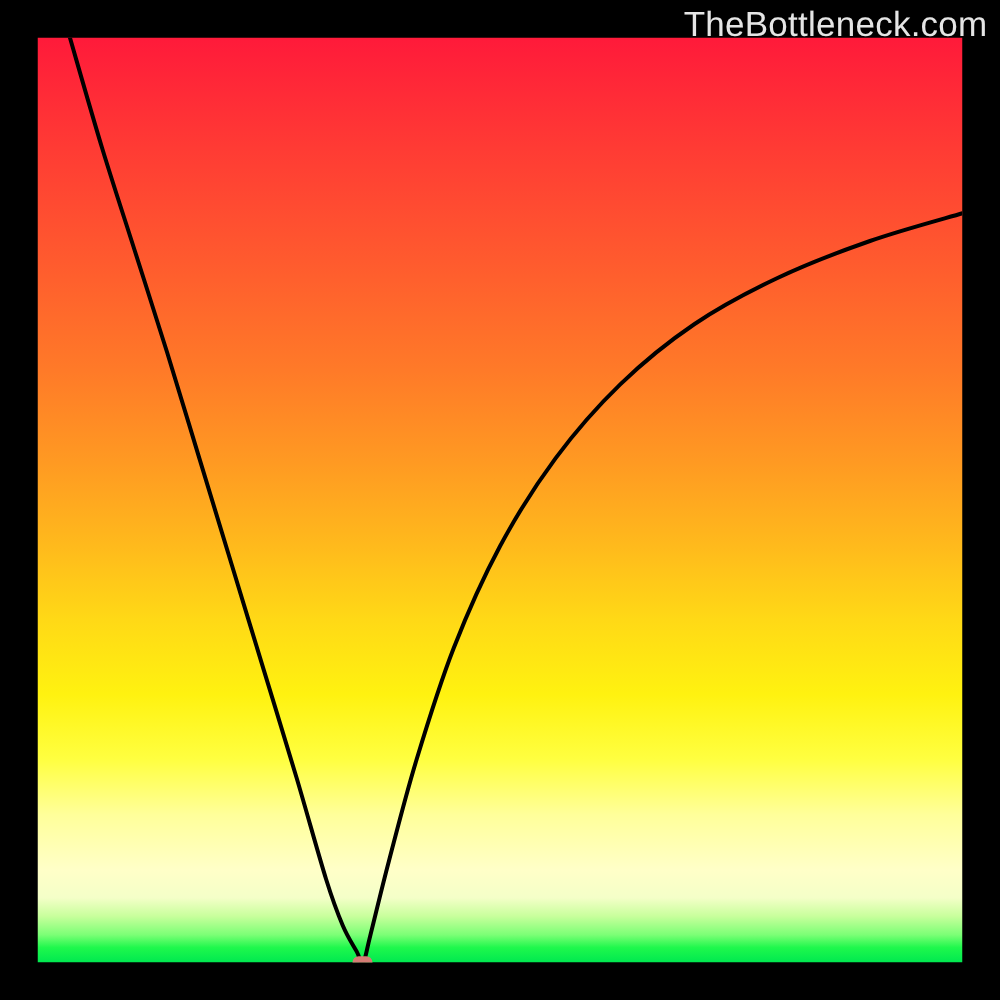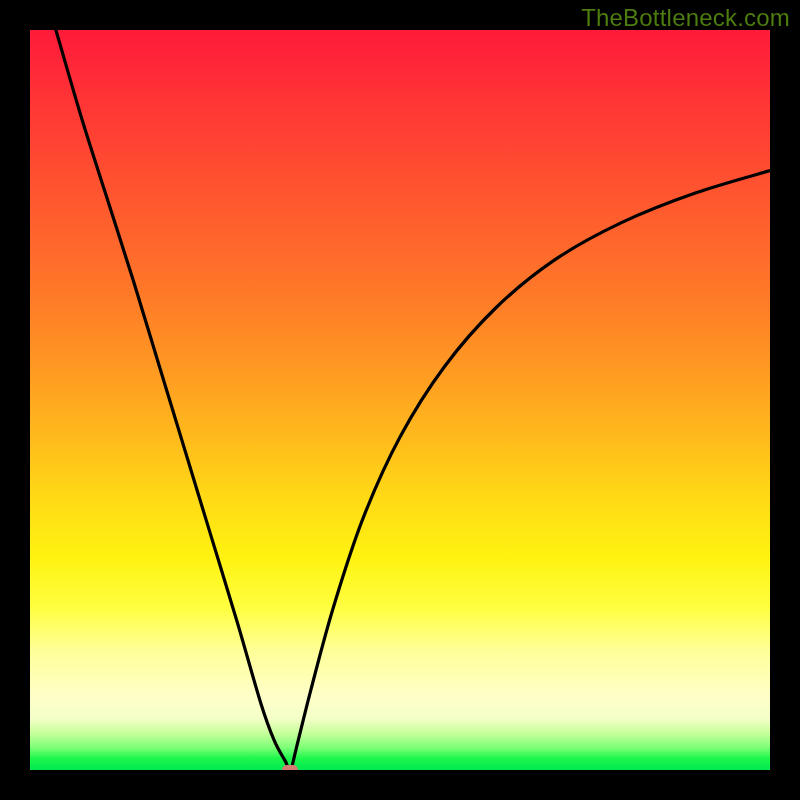--- a/index.html
+++ b/index.html
@@ -14,22 +14,22 @@
   .container {
     position: relative;
     width: 800px;
     height: 800px;
     background: #000;
   }
   .watermark {
     position: absolute;
     top: 4px;
     right: 10px;
-    color: #4d7c0f;
-    font-size: 24px;
+    color: #e5e5e5;
+    font-size: 28px;
     font-weight: 500;
     letter-spacing: 0.2px;
     z-index: 10;
     user-select: none;
   }
   .plot-area {
     position: absolute;
     left: 30px;
     top: 30px;
     width: 740px;

